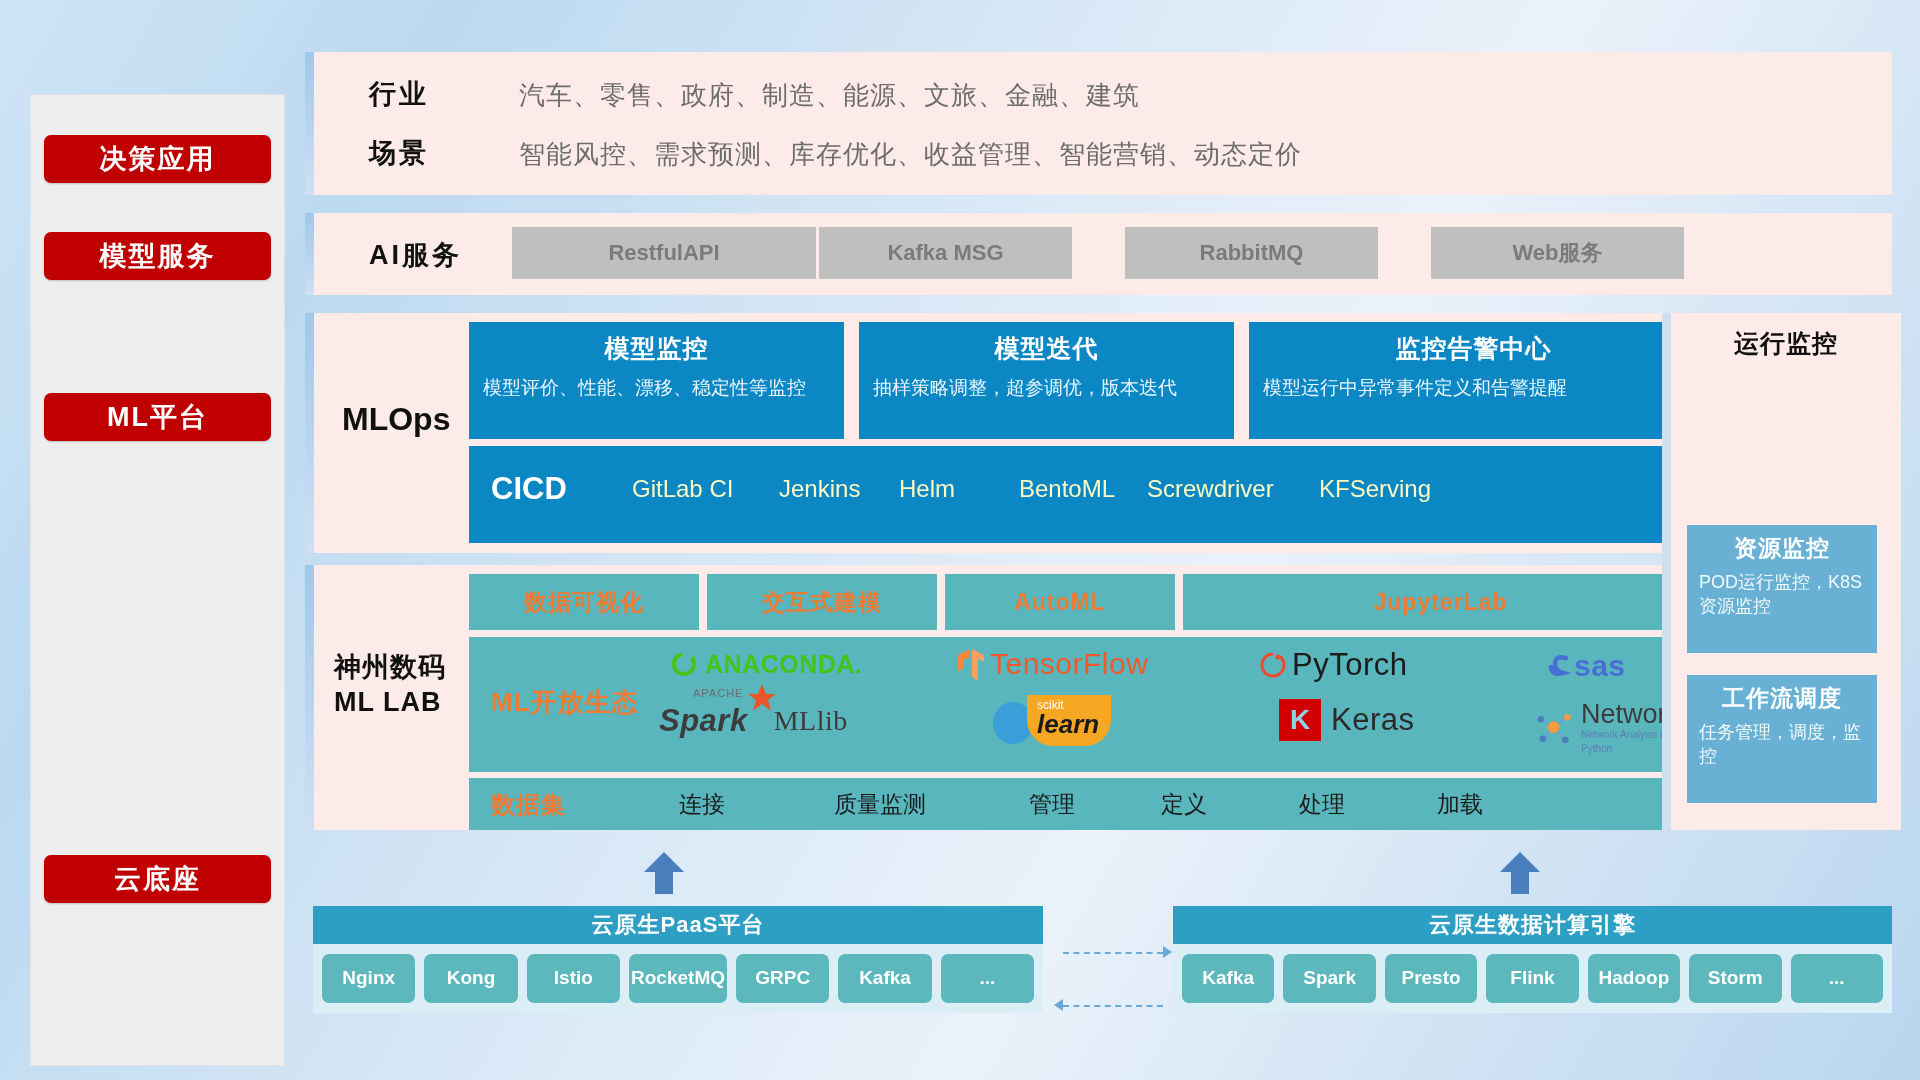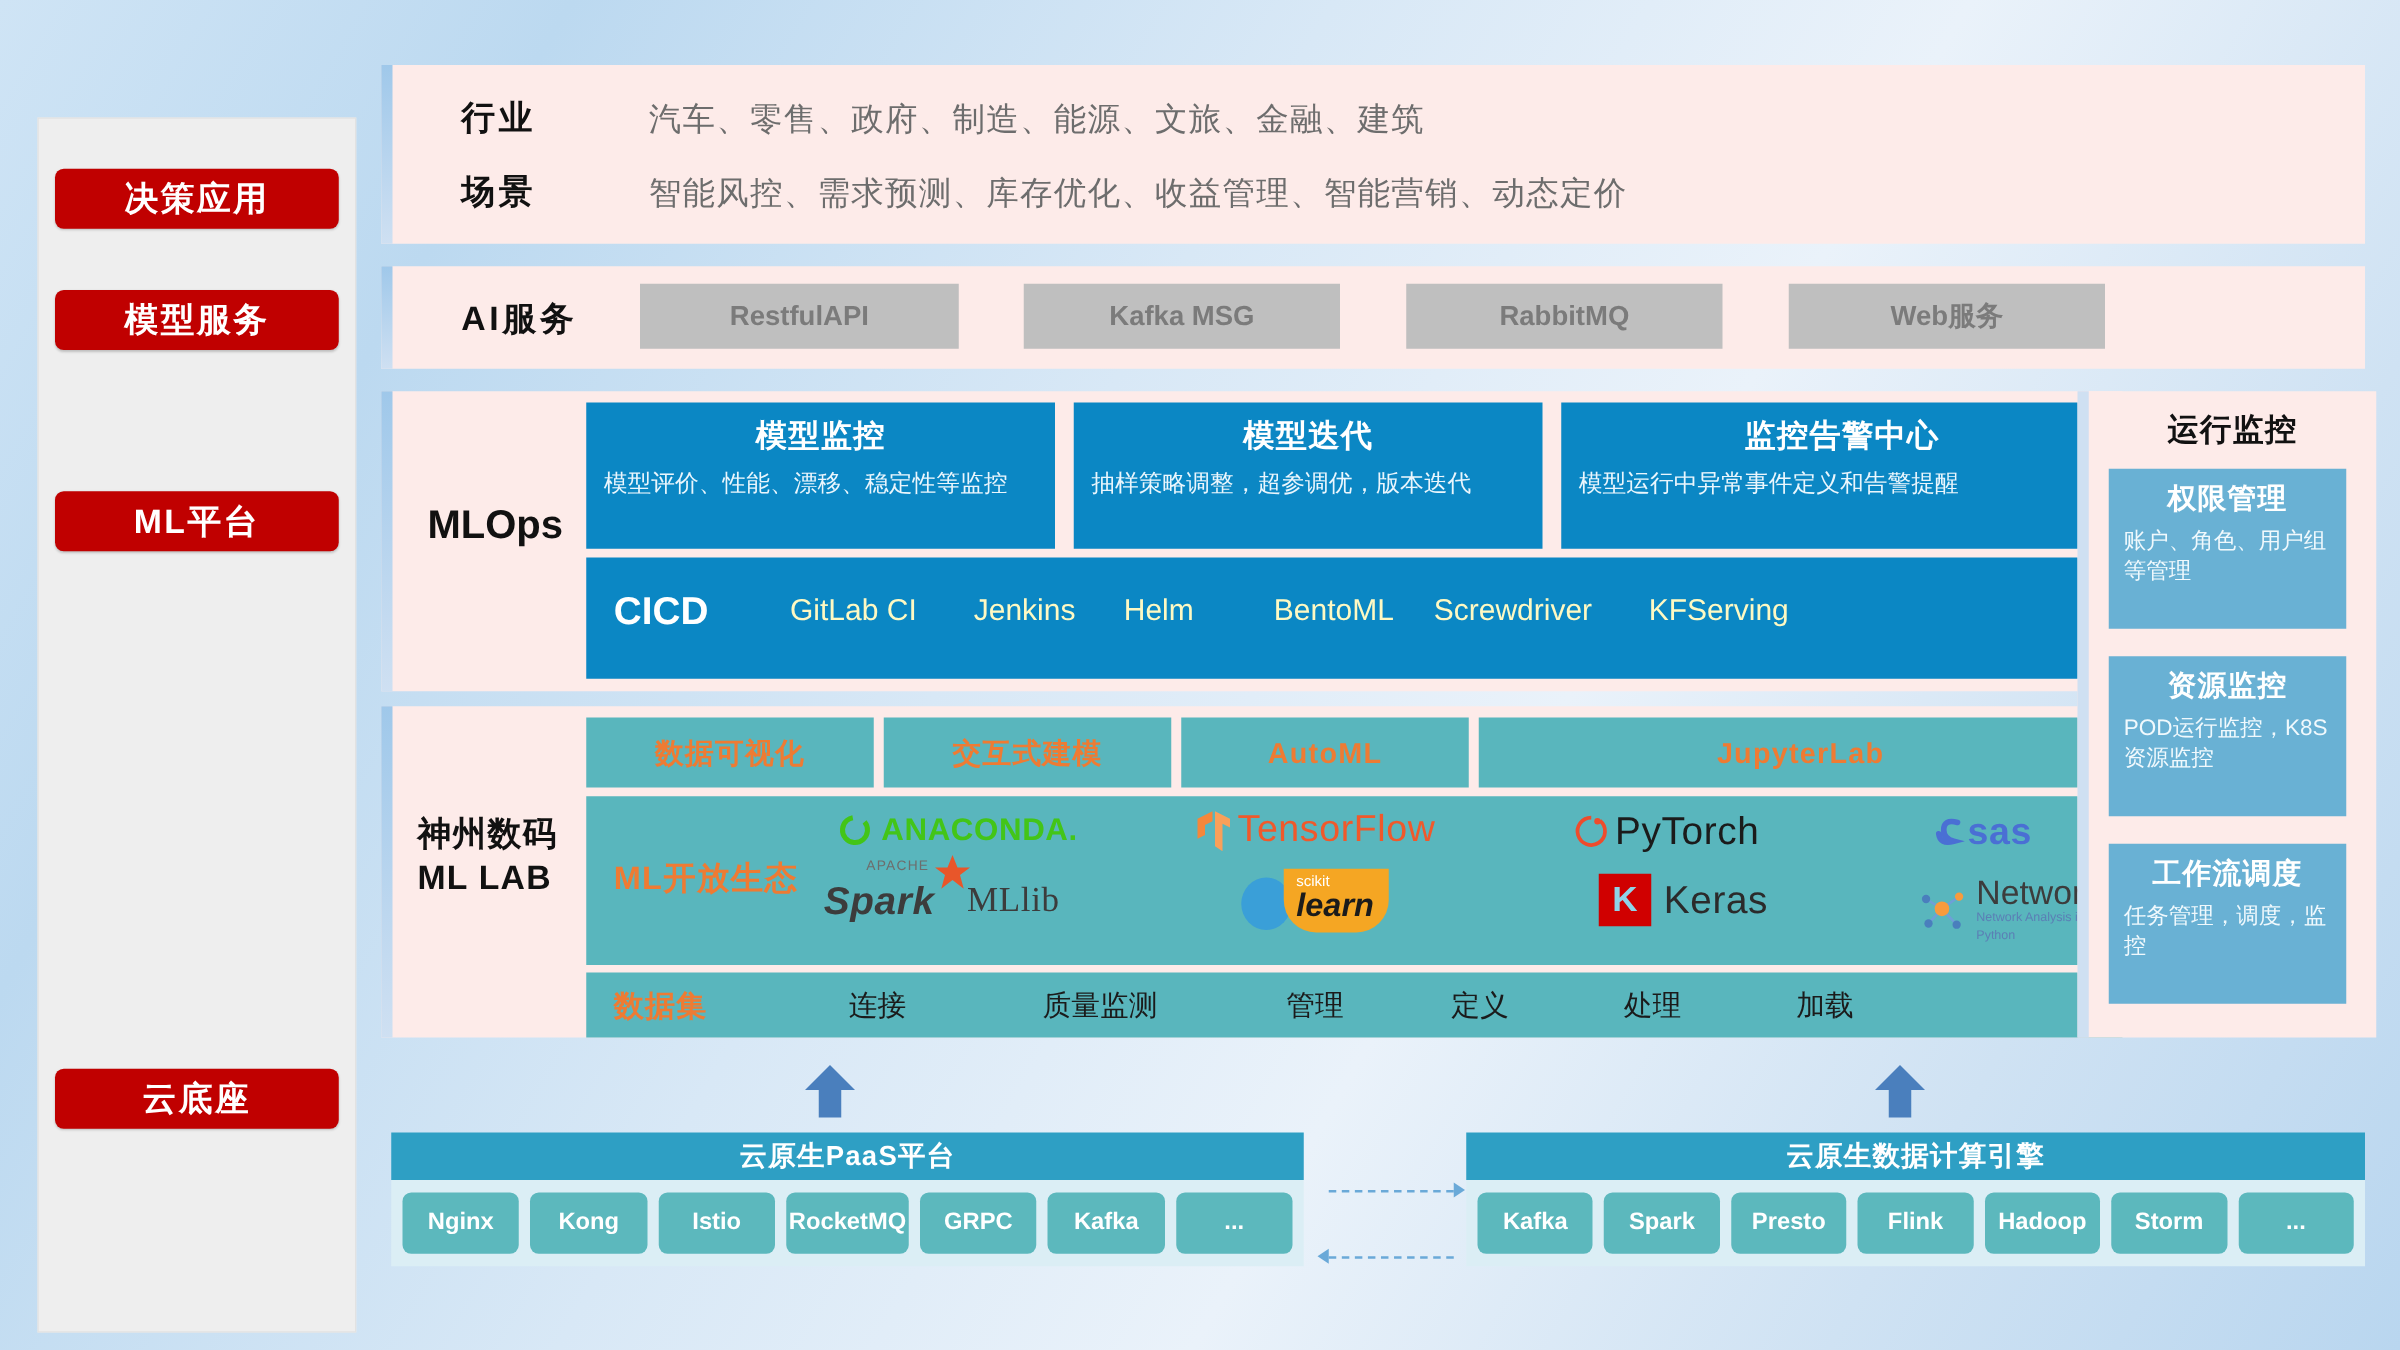--- a/index.html
+++ b/index.html
@@ -222,21 +222,21 @@
       <div class="rowlbl" style="left:55px; top:24px">行业</div>
       <div class="rowtxt" style="left:205px; top:26px">汽车、零售、政府、制造、能源、文旅、金融、建筑</div>
       <div class="rowlbl" style="left:55px; top:83px">场景</div>
       <div class="rowtxt" style="left:205px; top:85px">智能风控、需求预测、库存优化、收益管理、智能营销、动态定价</div>
     </div>
   </div>
 
   <div class="band b2">
     <div class="band-inner">
       <div class="rowlbl" style="left:55px; top:24px">AI服务</div>
-      <div class="svc-box" style="left:198px;  width:255px">RestfulAPI</div>
+      <div class="svc-box" style="left:198px;  width:304px">RestfulAPI</div>
       <div class="svc-box" style="left:505px;  width:253px">Kafka MSG</div>
       <div class="svc-box" style="left:811px;  width:253px">RabbitMQ</div>
       <div class="svc-box" style="left:1117px; width:253px">Web服务</div>
     </div>
   </div>
 
   <div class="band b3">
     <div class="band-inner">
       <div class="mlops-lbl">MLOps</div>
 
@@ -362,24 +362,20 @@
         <div class="ds-item" style="left:560px">管理</div>
         <div class="ds-item" style="left:692px">定义</div>
         <div class="ds-item" style="left:830px">处理</div>
         <div class="ds-item" style="left:968px">加载</div>
       </div>
     </div>
   </div>
 
   <div class="monpanel">
     <div class="mon-title">运行监控</div>
-    <div class="mon-card" style="top:62px;  height:128px">
-      <div class="mon-card-title">权限管理</div>
-      <div class="mon-card-desc">账户、角色、用户组等管理</div>
-    </div>
     <div class="mon-card" style="top:212px; height:128px">
       <div class="mon-card-title">资源监控</div>
       <div class="mon-card-desc">POD运行监控，K8S资源监控</div>
     </div>
     <div class="mon-card" style="top:362px; height:128px">
       <div class="mon-card-title">工作流调度</div>
       <div class="mon-card-desc">任务管理，调度，监控</div>
     </div>
   </div>
 

